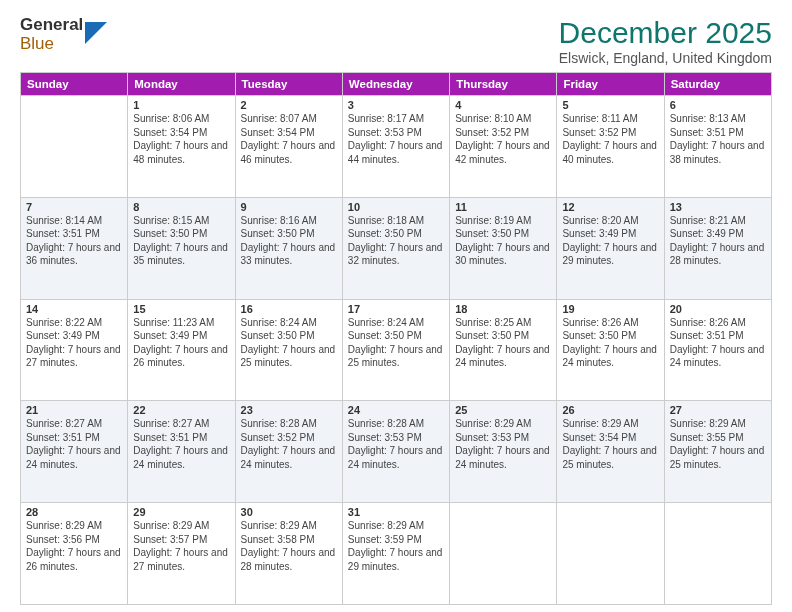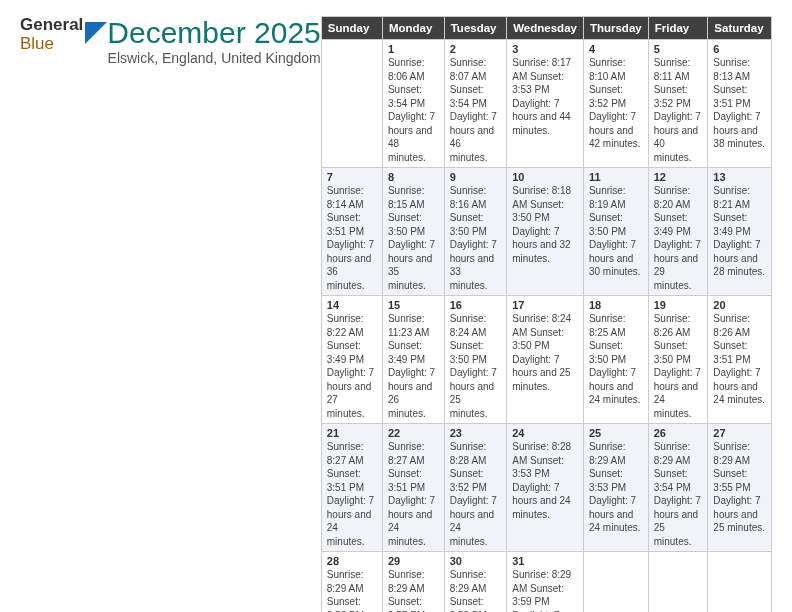--- a/index.html
+++ b/index.html
@@ -8,21 +8,21 @@
       background: #fff;
       width: 792px;
       height: 612px;
       overflow: hidden;
     }
     .page {
       width: 792px;
       height: 612px;
       padding: 16px 20px 7px 20px;
       display: flex;
-      flex-direction: row;
+      flex-direction: column;
     }
     .header-area {
       display: flex;
       justify-content: space-between;
       align-items: flex-start;
       margin-bottom: 6px;
     }
     .logo {
       display: flex;
       flex-direction: column;
@@ -47,21 +47,21 @@
     .location {
       font-size: 14px;
       color: #555;
     }
     .calendar-table {
       width: 100%;
       border-collapse: collapse;
       flex: 1;
     }
     .calendar-table th {
-      background-color: #404040;
+      background-color: #a21caf;
       color: #fff;
       font-size: 11.5px;
       font-weight: bold;
       padding: 5px 6px;
       border: 1px solid #ccc;
       text-align: left;
       margin-left: 44px;
     }
     .calendar-table td {
       border: 1px solid #ccc;

